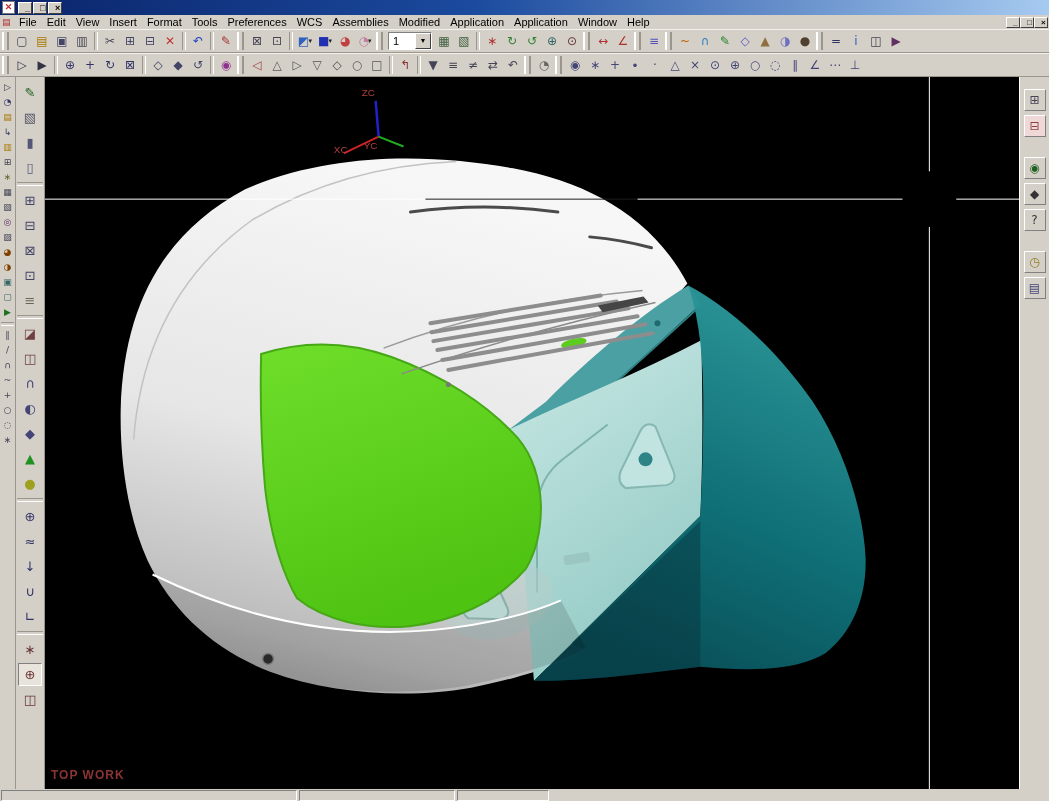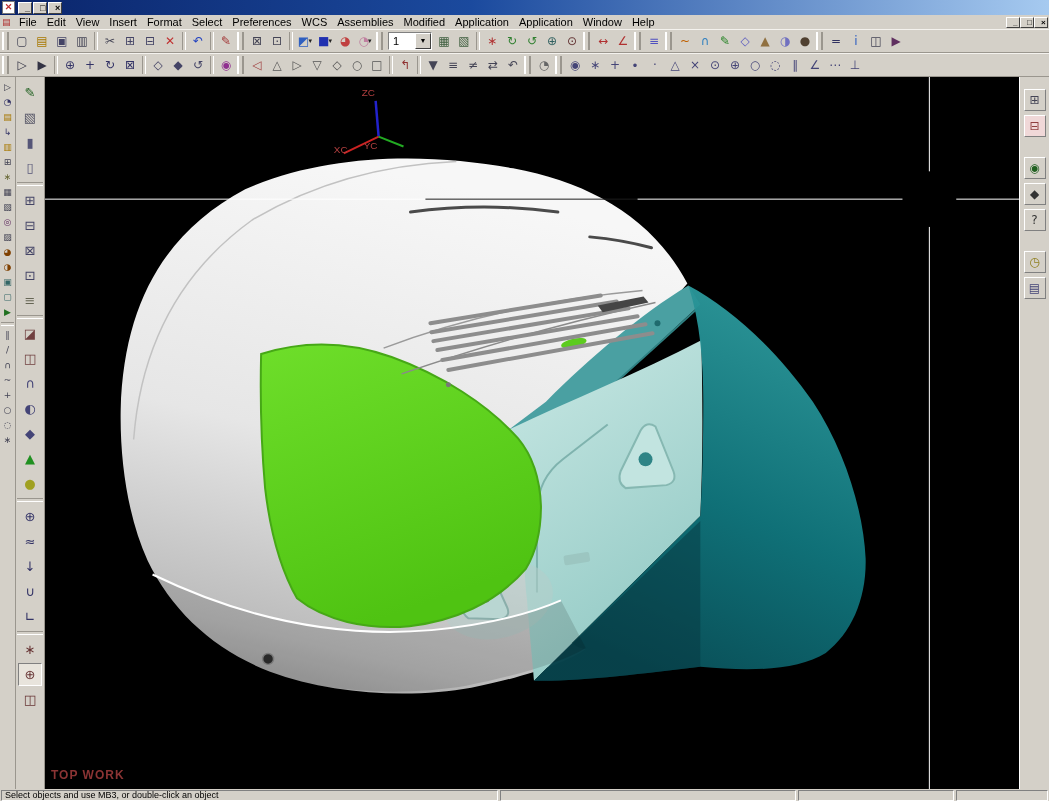--- a/index.html
+++ b/index.html
@@ -113,21 +113,21 @@
   </div>
 
   <div class="menubar">
     <span class="doc-icon">▤</span>
     <span id="menu-items" style="display:flex;">
         <span class="menu-item">File</span>
         <span class="menu-item">Edit</span>
         <span class="menu-item">View</span>
         <span class="menu-item">Insert</span>
         <span class="menu-item">Format</span>
-        <span class="menu-item">Select</span>
+        <span class="menu-item">Tools</span>
         <span class="menu-item">Preferences</span>
         <span class="menu-item">WCS</span>
         <span class="menu-item">Assemblies</span>
         <span class="menu-item">Modified</span>
         <span class="menu-item">Application</span>
         <span class="menu-item">Application</span>
         <span class="menu-item">Window</span>
         <span class="menu-item">Help</span>
       </span>
     <span class="spacer"></span>
@@ -679,19 +679,18 @@
         <button class="rbtn" style="background: rgb(212, 208, 200);">
           <span style="color: rgb(144, 128, 32);">◷</span>
         </button>
         <button class="rbtn" style="background: rgb(212, 208, 200);">
           <span style="color: rgb(68, 68, 119);">▤</span>
         </button>
       </div>
   </div>
 
   <div class="statusbar">
-    <div class="spanel msg">Select objects and use MB3, or double-click an object</div>
     <div class="spanel p2"></div>
     <div class="spanel p3"></div>
     <div class="spanel p4"></div>
   </div>
 
 </div>
 
 </body></html>

